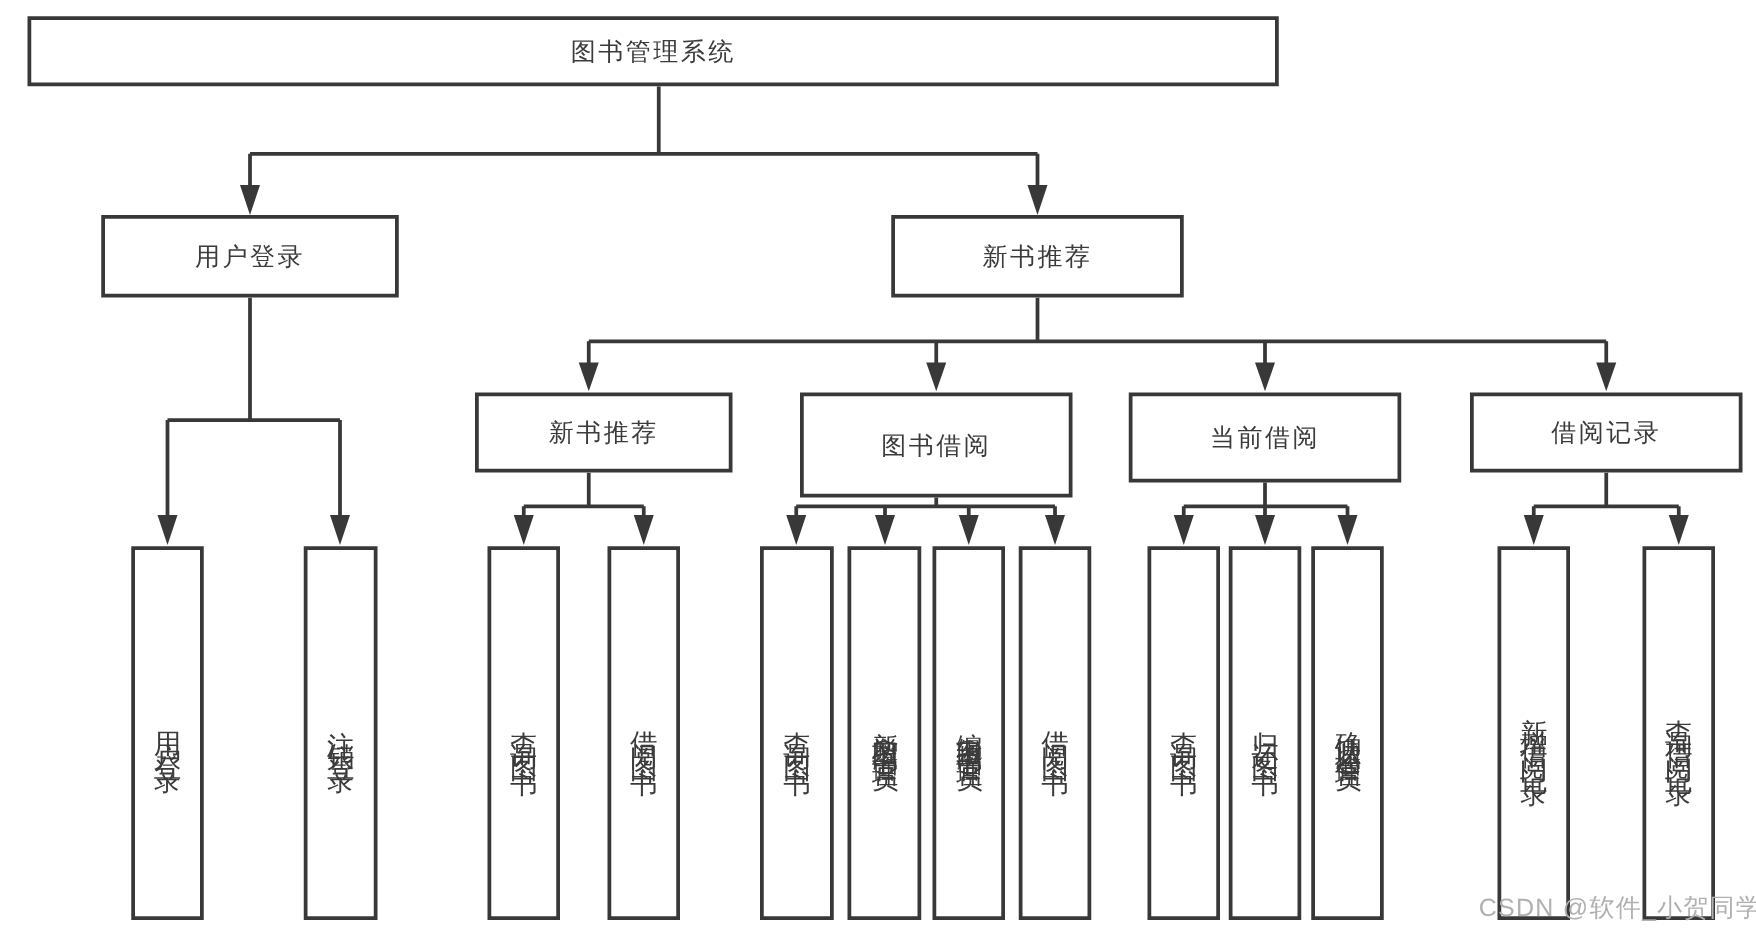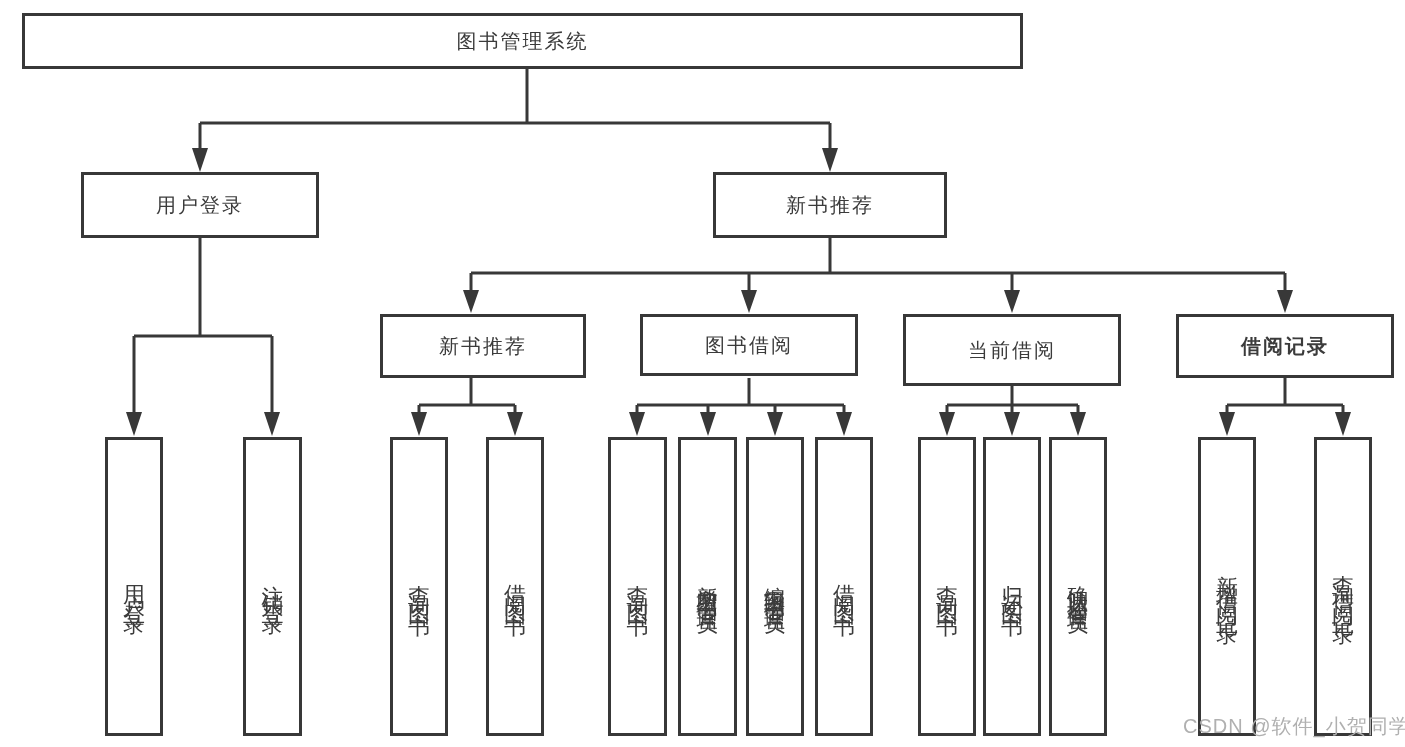--- a/index.html
+++ b/index.html
@@ -92,23 +92,23 @@
       <polygon points="1335,412 1351,412 1343,436"></polygon>
     </g>
   </svg>
 
   <div class="box h-box" style="left:22px; top:13px; width:1001px; height:56px;">图书管理系统</div>
 
   <div class="box h-box" style="left:81px; top:172px; width:238px; height:66px;">用户登录</div>
   <div class="box h-box" style="left:713px; top:172px; width:234px; height:66px;">新书推荐</div>
 
   <div class="box h-box" style="left:380px; top:314px; width:206px; height:64px;">新书推荐</div>
-  <div class="box h-box" style="left:640px; top:314px; width:218px; height:62px;">图书借阅</div>
+  <div class="box h-box" style="left:640px; top:314px; width:218px; height:84px;">图书借阅</div>
   <div class="box h-box" style="left:903px; top:314px; width:218px; height:72px;">当前借阅</div>
-  <div class="box h-box" style="left:1176px; top:314px; width:218px; height:64px;font-weight:bold;">借阅记录</div>
+  <div class="box h-box" style="left:1176px; top:314px; width:218px; height:64px;">借阅记录</div>
 
   <div class="box v-box" style="left:105px; top:437px; width:58px; height:299px;">用户登录</div>
   <div class="box v-box" style="left:243px; top:437px; width:59px; height:299px;">注销登录</div>
 
   <div class="box v-box" style="left:390px; top:437px; width:58px; height:299px;">查询图书</div>
   <div class="box v-box" style="left:486px; top:437px; width:58px; height:299px;">借阅图书</div>
 
   <div class="box v-box" style="left:608px; top:437px; width:59px; height:299px;">查询图书</div>
   <div class="box v-box long" style="left:678px; top:437px; width:59px; height:299px;">新增图书（管理员）</div>
   <div class="box v-box long" style="left:746px; top:437px; width:58px; height:299px;">编辑图书（管理员）</div>

